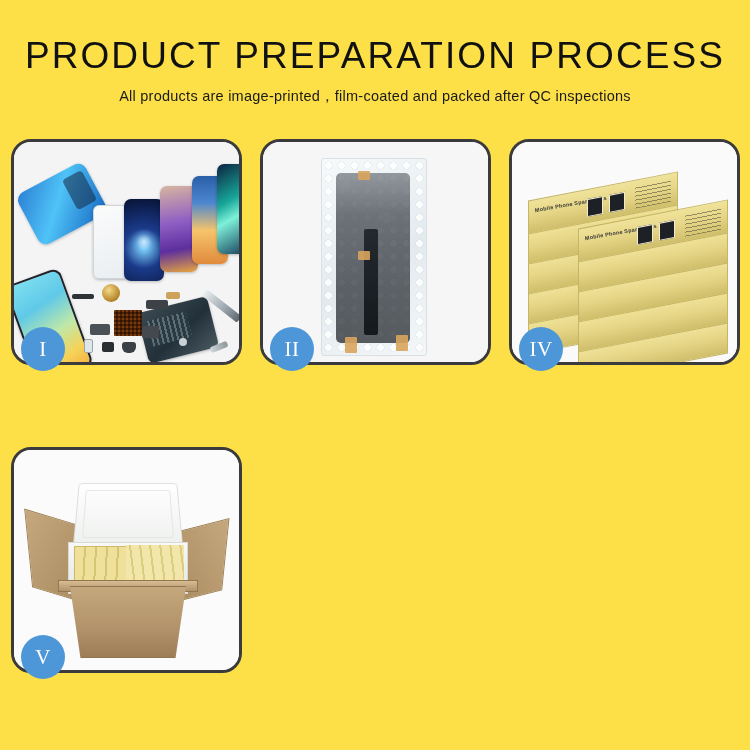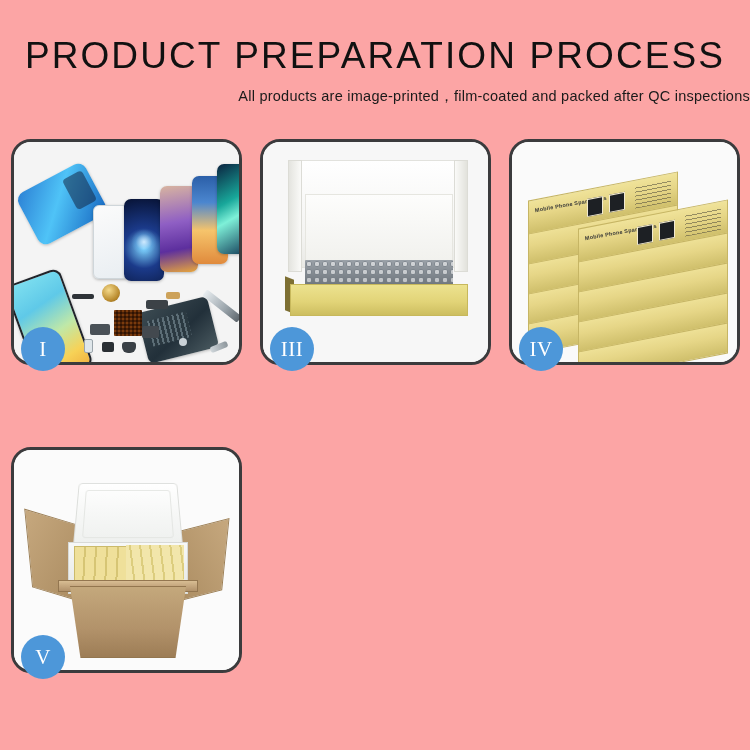--- a/index.html
+++ b/index.html
@@ -9,21 +9,21 @@
     height: 750px;
     background: #ffffff;
     font-family: "Liberation Sans", sans-serif;
     overflow: hidden;
   }
 
   .page {
     position: relative;
     width: 750px;
     height: 750px;
-    background: #fca5a5;
+    background: #fde047;
   }
 
   
   .header {
     position: absolute;
     left: 0;
     top: 34px;
     width: 750px;
     text-align: center;
   }
@@ -40,21 +40,20 @@
 
   .subtitle {
     margin-top: 9px;
     font-family: "Liberation Sans", sans-serif;
     font-size: 14.5px;
     font-weight: 400;
     color: #1a1a1a;
     letter-spacing: 0.25px;
     line-height: 18px;
     white-space: nowrap;
-    text-align: right;
   }
 
   
   .grid {
     position: absolute;
     left: 11px;
     top: 139px;
     width: 728px;
     display: grid;
     grid-template-columns: repeat(3, 231px);
@@ -412,33 +411,34 @@
         <div class="chip s2"></div>
         <div class="chip s3"></div>
         <div class="chip s4"></div>
         <div class="chip s5"></div>
         <div class="chip tool"></div>
         <div class="chip tool2"></div>
       </div>
       <div class="badge">I</div>
     </div>
 
-
     <div class="panel">
-      <div class="panel-inner p3">
-        <div class="b3-lid"></div>
-        <div class="b3-lid-l"></div>
-        <div class="b3-lid-r"></div>
-        <div class="b3-foam"></div>
-        <div class="b3-bubble"></div>
-        <div class="b3-side-l"></div>
-        <div class="b3-front"></div>
+      <div class="panel-inner p2">
+        <div class="bag">
+          <div class="bag-part"></div>
+          <div class="bag-flex"></div>
+          <div class="bag-tape t1"></div>
+          <div class="bag-tape t2"></div>
+          <div class="bag-tape t3"></div>
+          <div class="bag-tape t4"></div>
+        </div>
       </div>
-      <div class="badge">III</div>
+      <div class="badge">II</div>
     </div>
+
 
     <div class="panel">
       <div class="panel-inner p4">
         <div class="stack">
           <div class="sbox sb5"></div>
           <div class="sbox sb4"></div>
           <div class="sbox sb3"></div>
           <div class="sbox sb2"></div>
           <div class="sbox sb10"></div>
           <div class="sbox sb9"></div>

